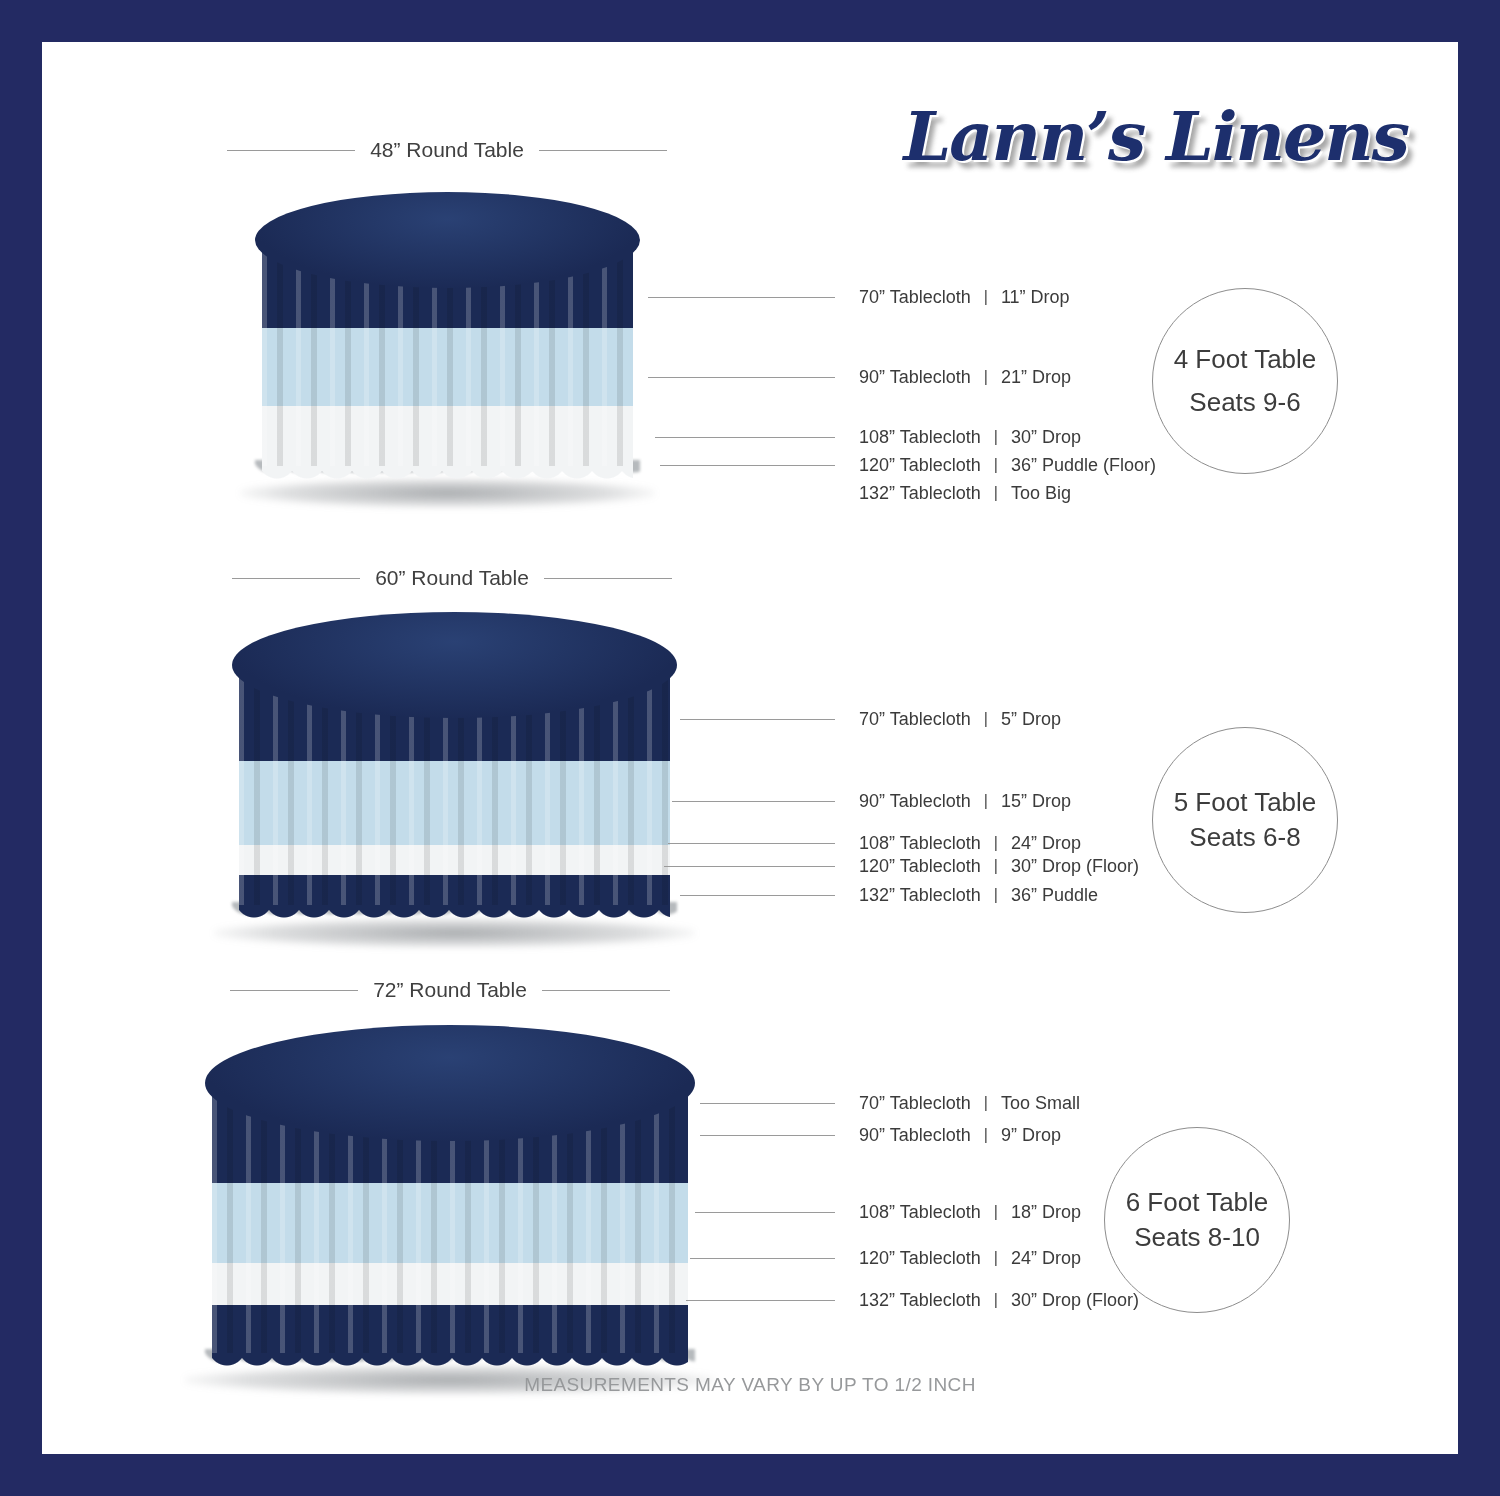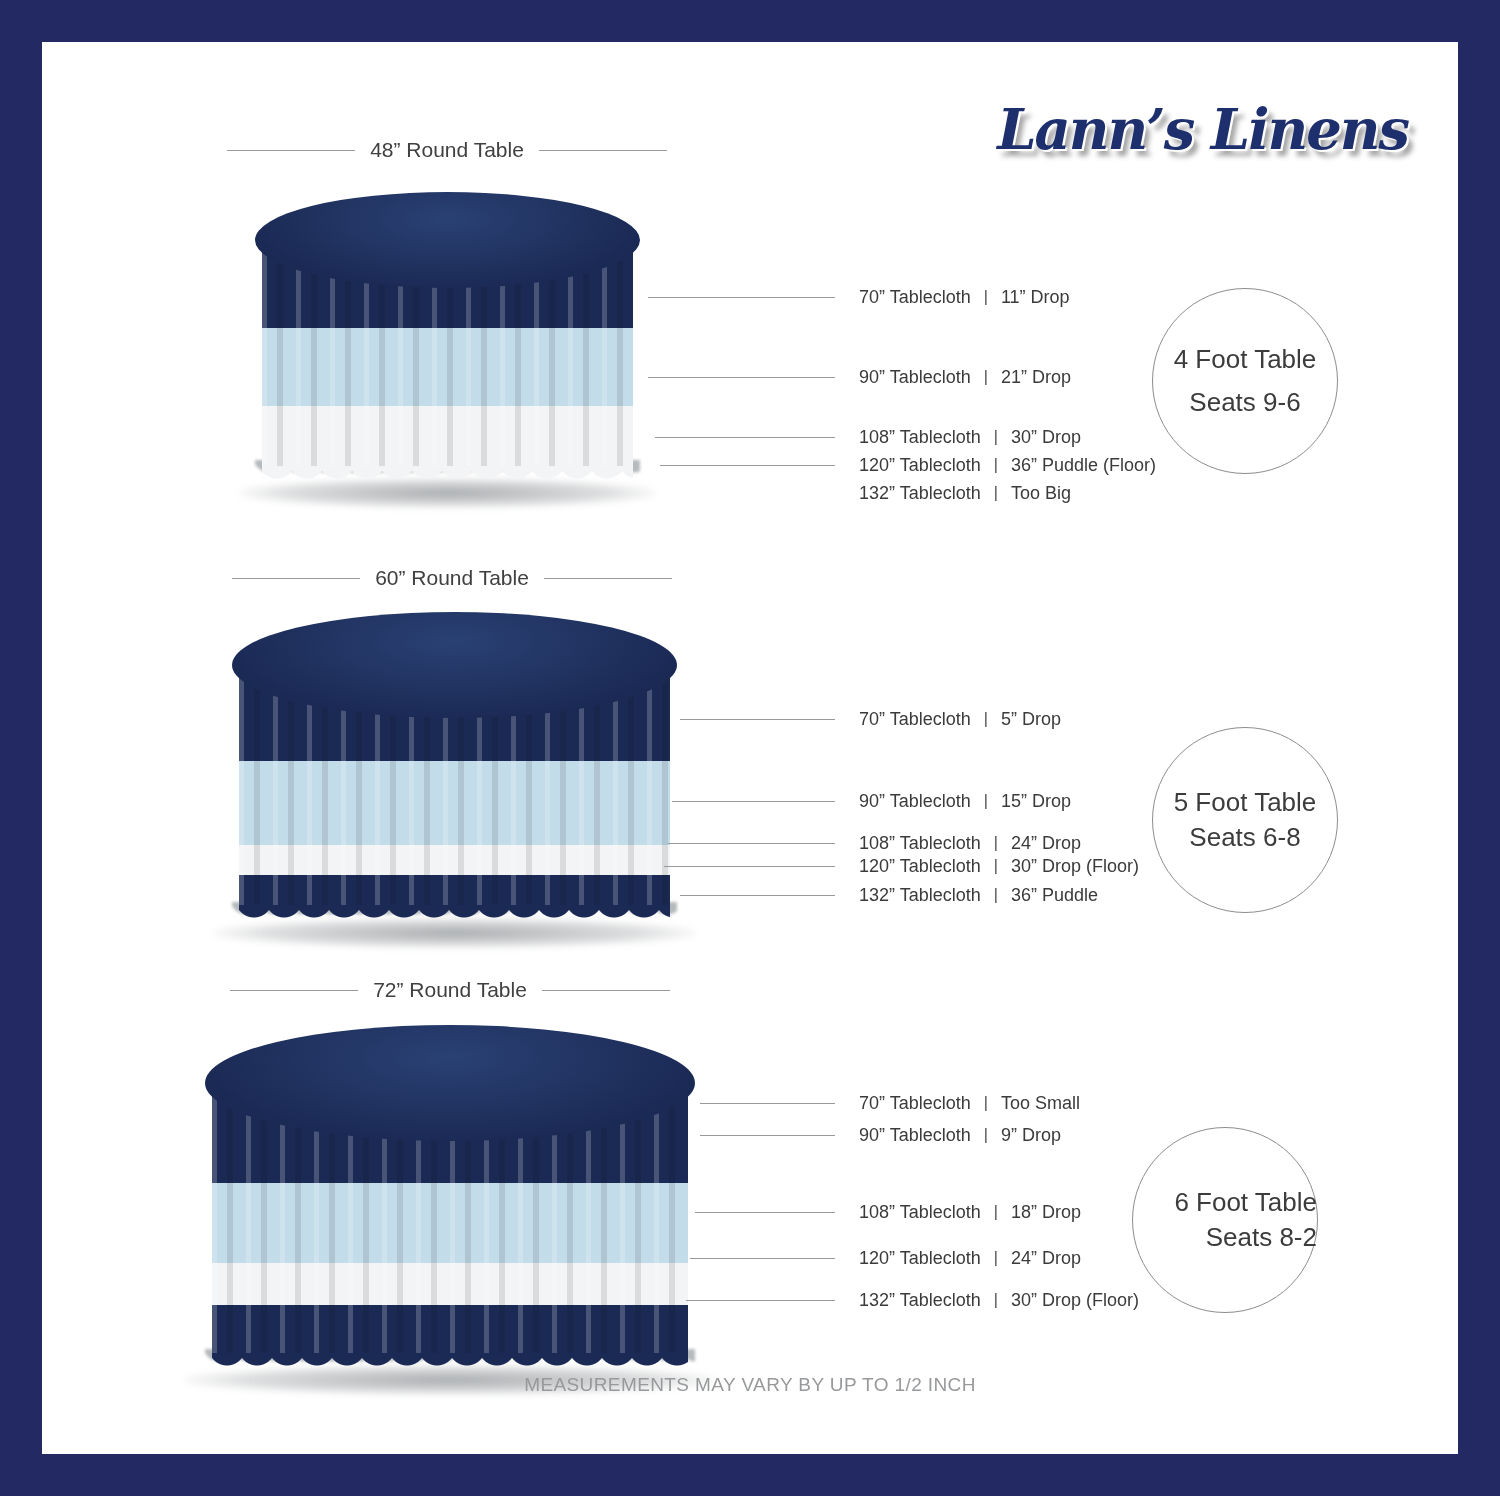--- a/index.html
+++ b/index.html
@@ -12,21 +12,21 @@
   }
   .content-area {
     position:absolute; left:42px; top:42px; right:42px; bottom:42px;
     background:#ffffff;
   }
 
   
   .logo {
     position:absolute; top:96px; right:92px;
     font-family:"DejaVu Serif", serif; font-style:italic; font-weight:bold;
-    font-size:56px; letter-spacing:-2px; color:#1d2f6d;
+    font-size:68px; letter-spacing:-2px; color:#1d2f6d;
     text-shadow: 2px 2px 0 #ffffff, 6px 7px 5px rgba(60,60,60,0.45);
     white-space:nowrap;
   }
 
   
   .title-row {
     position:absolute; width:440px; height:24px;
     display:flex; align-items:center; gap:15px;
   }
   .title-line { flex:1; height:1px; background:#9a9a9a; }
@@ -258,22 +258,22 @@
       <span class="c-div">|</span>
       <span class="c-fit">24” Drop</span>
     </div>
     <div class="callout" style="left:686px; top:1290px;">
       <div class="leader" style="width:149px;"></div>
       <span class="c-size">132” Tablecloth</span>
       <span class="c-div">|</span>
       <span class="c-fit">30” Drop (Floor)</span>
     </div>
 
-    <div class="seats-circle" style="left:1132px; top:1127px;align-items:flex-end;">
+    <div class="seats-circle" style="left:1104px; top:1127px;">
       <span>6 Foot Table</span>
-      <span>Seats 8-2</span>
+      <span>Seats 8-10</span>
     </div>
   </div>
 
   <div class="footer">
     <div>MEASUREMENTS MAY VARY BY UP TO 1/2 INCH</div>
   </div>
 </div>
 
 </body></html>

